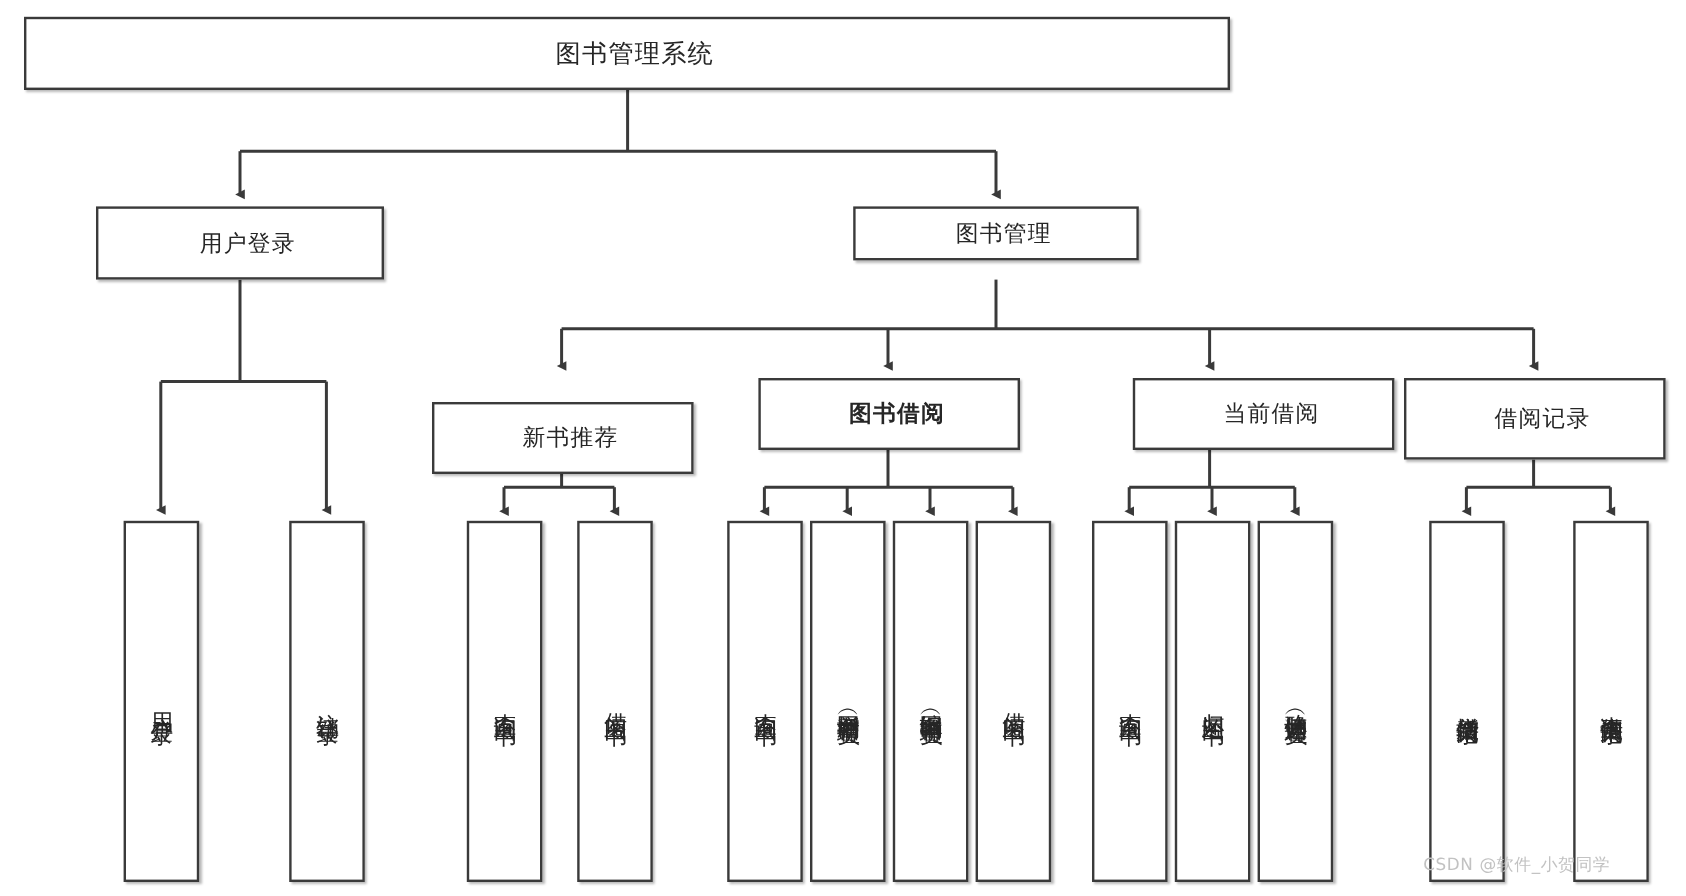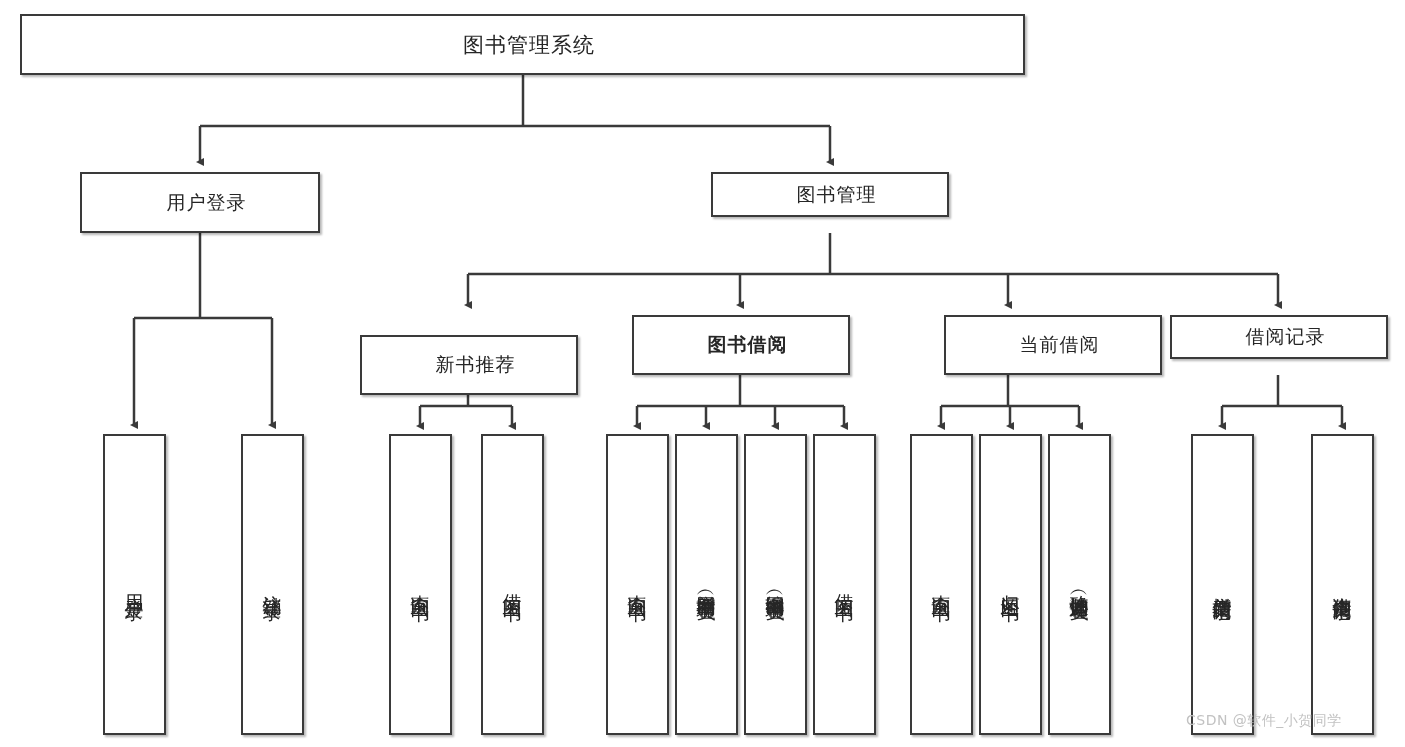--- a/index.html
+++ b/index.html
@@ -144,21 +144,21 @@
 
   <div class="node node-l2" style="left:360px; top:315px; width:218px; height:60px;margin-top:20px;">
     <span>新书推荐</span>
   </div>
   <div class="node node-l2" style="left:632px; top:315px; width:218px; height:60px;font-weight:bold;">
     <span>图书借阅</span>
   </div>
   <div class="node node-l2" style="left:900px; top:315px; width:218px; height:60px;margin-left:44px;">
     <span>当前借阅</span>
   </div>
-  <div class="node node-l2" style="left:1170px; top:315px; width:218px; height:44px;">
+  <div class="node node-l2" style="left:1170px; top:315px; width:218px; height:68px;">
     <span>借阅记录</span>
   </div>
 
   <div class="node node-leaf" style="left:103px; top:434px; width:63px; height:301px;">
     <span class="vtext">用户登录</span>
   </div>
   <div class="node node-leaf" style="left:241px; top:434px; width:63px; height:301px;">
     <span class="vtext">注销登录</span>
   </div>
 

